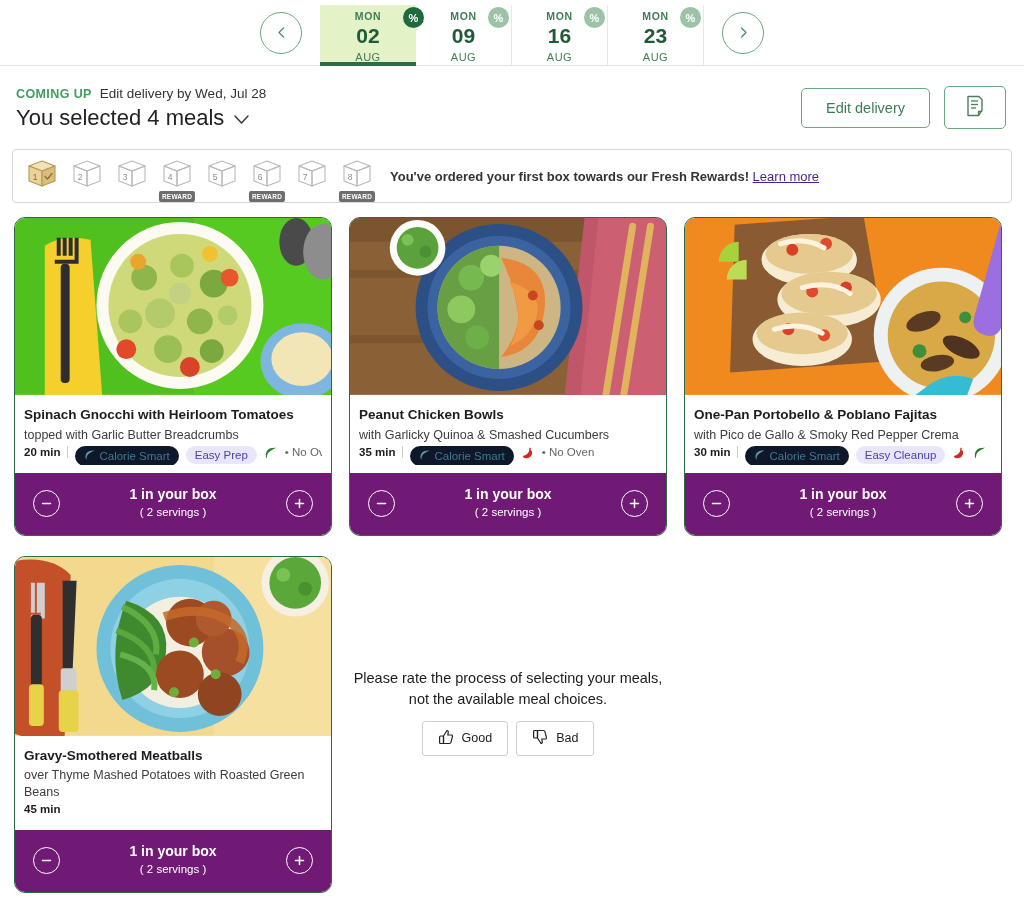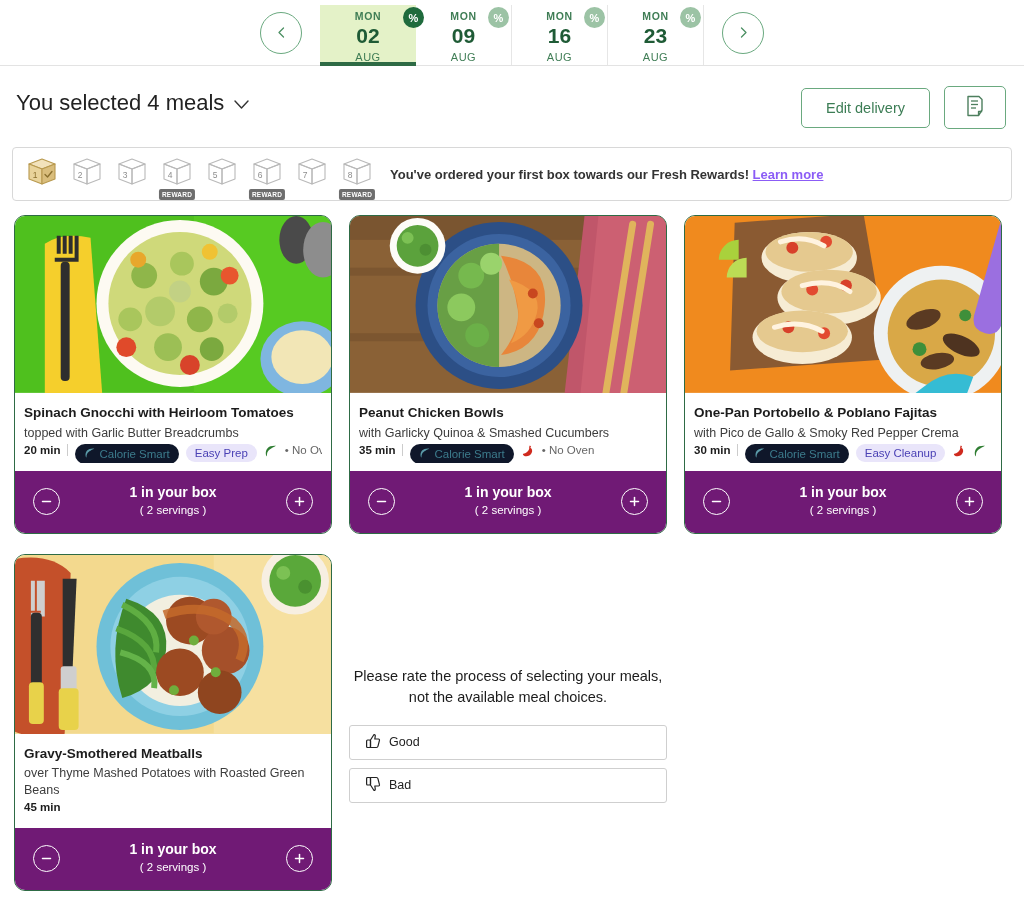--- a/index.html
+++ b/index.html
@@ -101,21 +101,21 @@
   .boxes { display: flex; align-items: flex-end; gap: 11px; }
   .boxwrap { position: relative; width: 34px; display:flex; flex-direction:column; align-items:center; }
   .reward-tag {
     position: absolute; bottom: -9px; left: 50%; transform: translateX(-50%);
     background: #6d6d6d; color: #fff;
     font-size: 6.5px; font-weight: bold; letter-spacing: .2px;
     padding: 2px 3px; border-radius: 2px;
     white-space: nowrap;
   }
   .rewards-text { font-size: 13px; font-weight: bold; color: #333; margin-left: 16px; }
-  .rewards-link { color: #8b5cf6; text-decoration: underline; font-weight: bold; }
+  .rewards-link { color: #4c1d95; text-decoration: underline; font-weight: normal; }
 
   
   .grid {
     display: flex; flex-wrap: wrap;
     gap: 20px 17px;
     padding: 14px 12px 0 14px;
   }
   .card {
     width: 318px;
     border: 1px solid #2e6b45;
@@ -160,21 +160,21 @@
   .foot-serv { font-size: 11.5px; line-height: 1.5; }
 
   
   .rating {
     width: 318px;
     margin-top: 112px;
     text-align: center;
     align-self: flex-start;
   }
   .rating-text { font-size: 14.5px; color: #1c1c1c; line-height: 1.45; }
-  .rating-btns { display: flex; justify-content: center; gap: 8px; margin-top: 17px; flex-direction: column; }
+  .rating-btns { display: flex; justify-content: center; gap: 8px; margin-top: 11px; }
   .rate-btn {
     border: 1px solid #cfcfcf; background: #fff;
     border-radius: 3px; padding: 7px 15px;
     display: inline-flex; align-items: center; gap: 8px;
     font-size: 12.5px; font-family: inherit; color: #222;
     cursor: pointer;
   }
 
   
   .ph { position:absolute; inset:0; }
@@ -222,20 +222,24 @@
     <span>
       <svg width="13" height="13" viewBox="0 0 13 13">
           <polyline points="4.5,2 9,6.5 4.5,11" fill="none" stroke="#4b8f63" stroke-width="1.3" stroke-linecap="round" stroke-linejoin="round"></polyline>
         </svg>
     </span>
   </div>
 </div>
 
 <div class="headrow">
   <div>
+    <div class="coming-line">
+      <span class="coming-up">COMING UP</span>
+      <span class="edit-by">Edit delivery by Wed, Jul 28</span>
+    </div>
     <div class="selected-title">
       <span>You selected 4 meals</span>
       <span>
         <svg width="17" height="11" viewBox="0 0 17 11">
             <polyline points="2,2 8.5,9 15,2" fill="none" stroke="#333" stroke-width="1.4" stroke-linecap="round" stroke-linejoin="round"></polyline>
           </svg>
       </span>
     </div>
   </div>
   <div class="head-actions">

